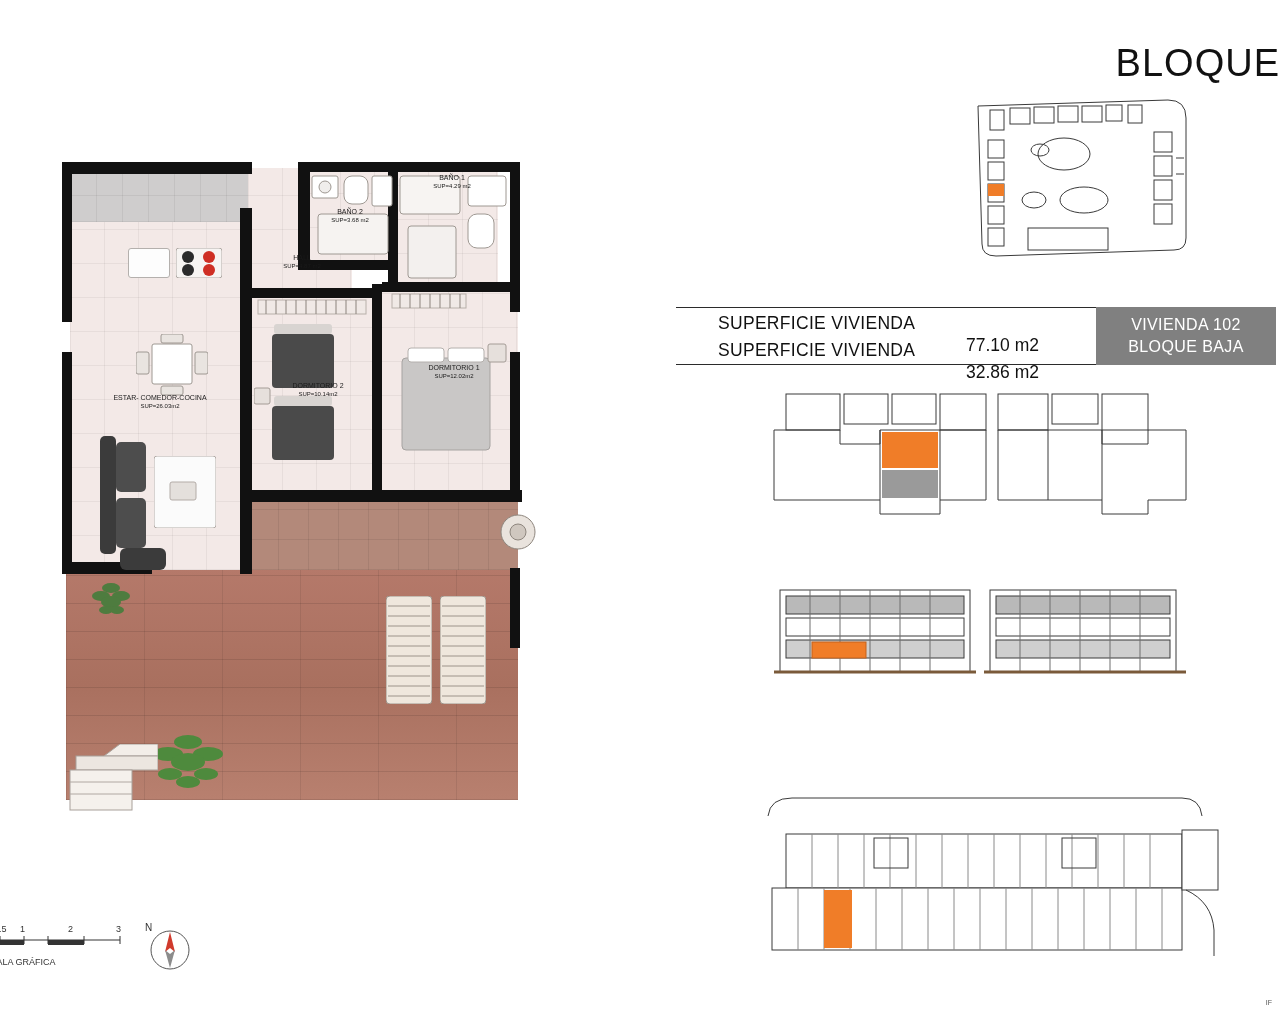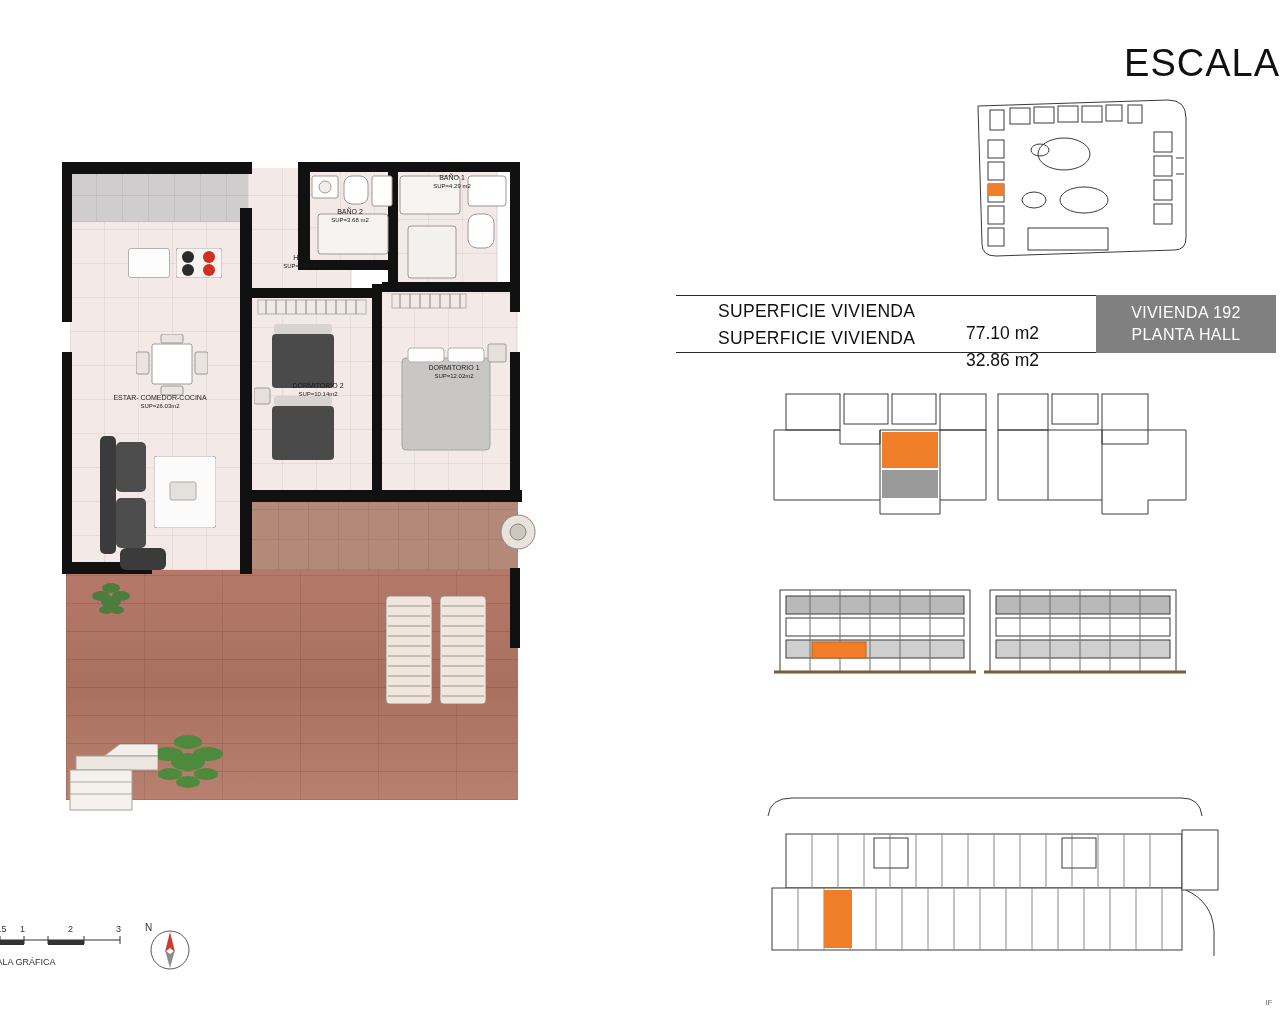--- a/index.html
+++ b/index.html
@@ -72,21 +72,21 @@
   .room-label .sup { font-size: 6px; }
 
   .furn { position: absolute; }
   .white-box { background: #fdfdfd; border: 1px solid #b4b0ad; }
 
   
   #key-plan { left: 968px; top: 88px; width: 232px; height: 175px; }
 
   #area-table {
     left: 676px;
-    top: 288px;
+    top: 300px;
     width: 600px;
     height: 72px;
   }
   .area-row {
     display: flex;
     align-items: center;
     height: 27px;
   }
   .area-name {
     width: 290px;
@@ -141,21 +141,21 @@
     font-size: 9px;
     color: #333;
     font-family: "Liberation Sans", sans-serif;
   }
   #north-mark { left: 140px; top: 918px; width: 60px; height: 60px; }
   #footer-code { right: 8px; bottom: 18px; font-size: 7px; color: #555; }
 </style>
 </head>
 <body>
 
-<div class="abs" id="block-title">ESCALA</div>
+<div class="abs" id="block-title">BLOQUE</div>
 
 <div class="abs" id="floorplan">
 
   <div class="room-floor tile-wood" style="left:8px; top:412px; width:452px; height:232px;"></div>
   <div class="room-floor tile-terracehead" style="left:190px; top:344px; width:270px; height:70px;"></div>
 
   <div class="room-floor tile-light" style="left:12px; top:52px; width:178px; height:362px;"></div>
   <div class="room-floor tile-light" style="left:190px; top:12px; width:104px; height:130px;"></div>
   <div class="room-floor tile-light" style="left:190px; top:142px; width:130px; height:200px;"></div>
   <div class="room-floor tile-light" style="left:322px; top:132px; width:138px; height:210px;"></div>
@@ -390,22 +390,22 @@
       <div class="area-name">SUPERFICIE VIVIENDA</div>
       <div class="area-value">77.10 m2</div>
     </div>
     <div class="area-row">
       <div class="area-name">SUPERFICIE VIVIENDA</div>
       <div class="area-value">32.86 m2</div>
     </div>
   </div>
   <div id="area-lines-bottom"></div>
   <div id="unit-badge">
-    <div>VIVIENDA 192</div>
-    <div>PLANTA HALL</div>
+    <div>VIVIENDA 102</div>
+    <div>BLOQUE BAJA</div>
   </div>
 </div>
 
 <svg class="abs" id="block-plan" viewBox="0 0 420 140">
   <g fill="none" stroke="#3a3a3a" stroke-width="1">
     <rect x="14" y="6" width="54" height="36"></rect>
     <rect x="72" y="6" width="44" height="30"></rect>
     <rect x="120" y="6" width="44" height="30"></rect>
     <rect x="168" y="6" width="46" height="36"></rect>
     <rect x="226" y="6" width="50" height="36"></rect>

